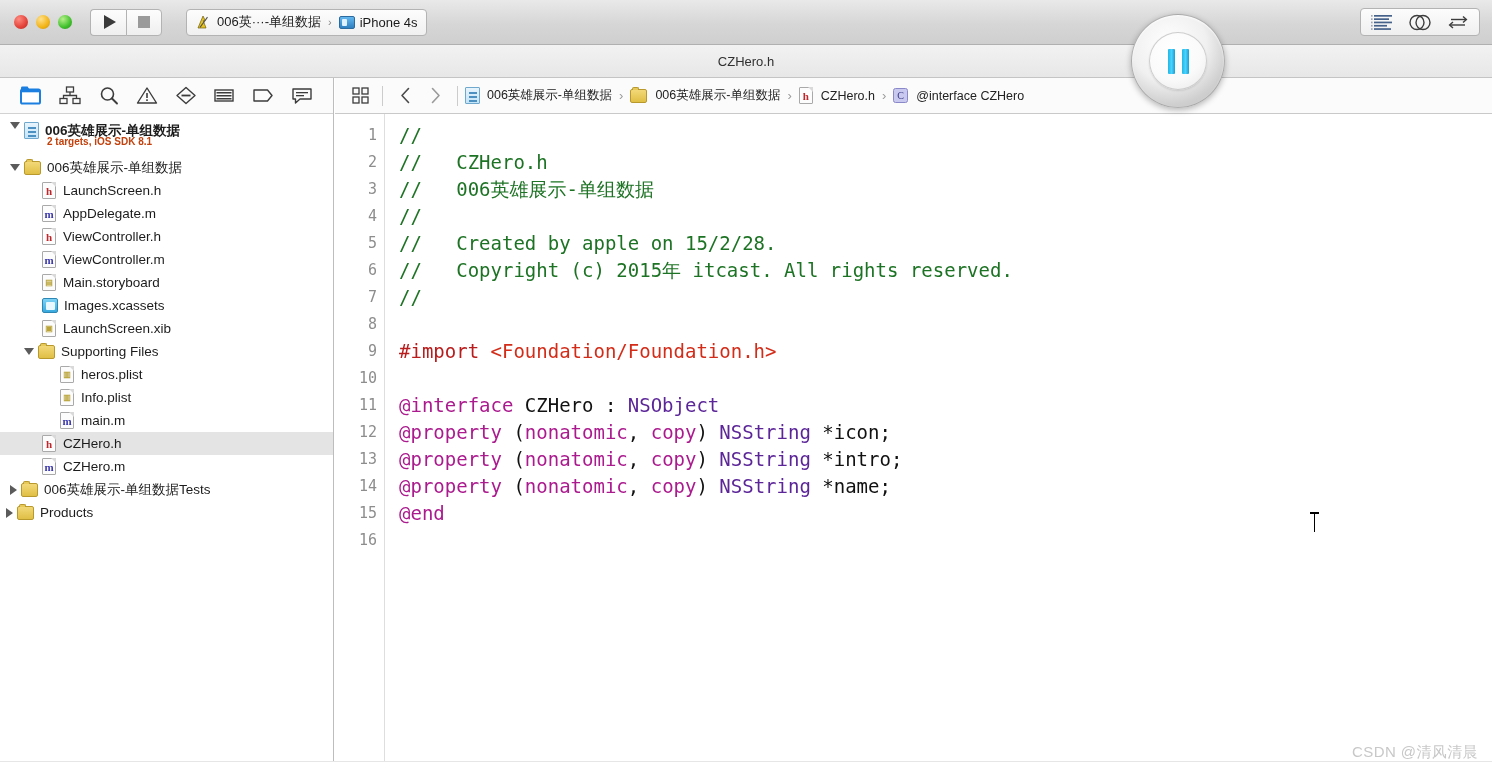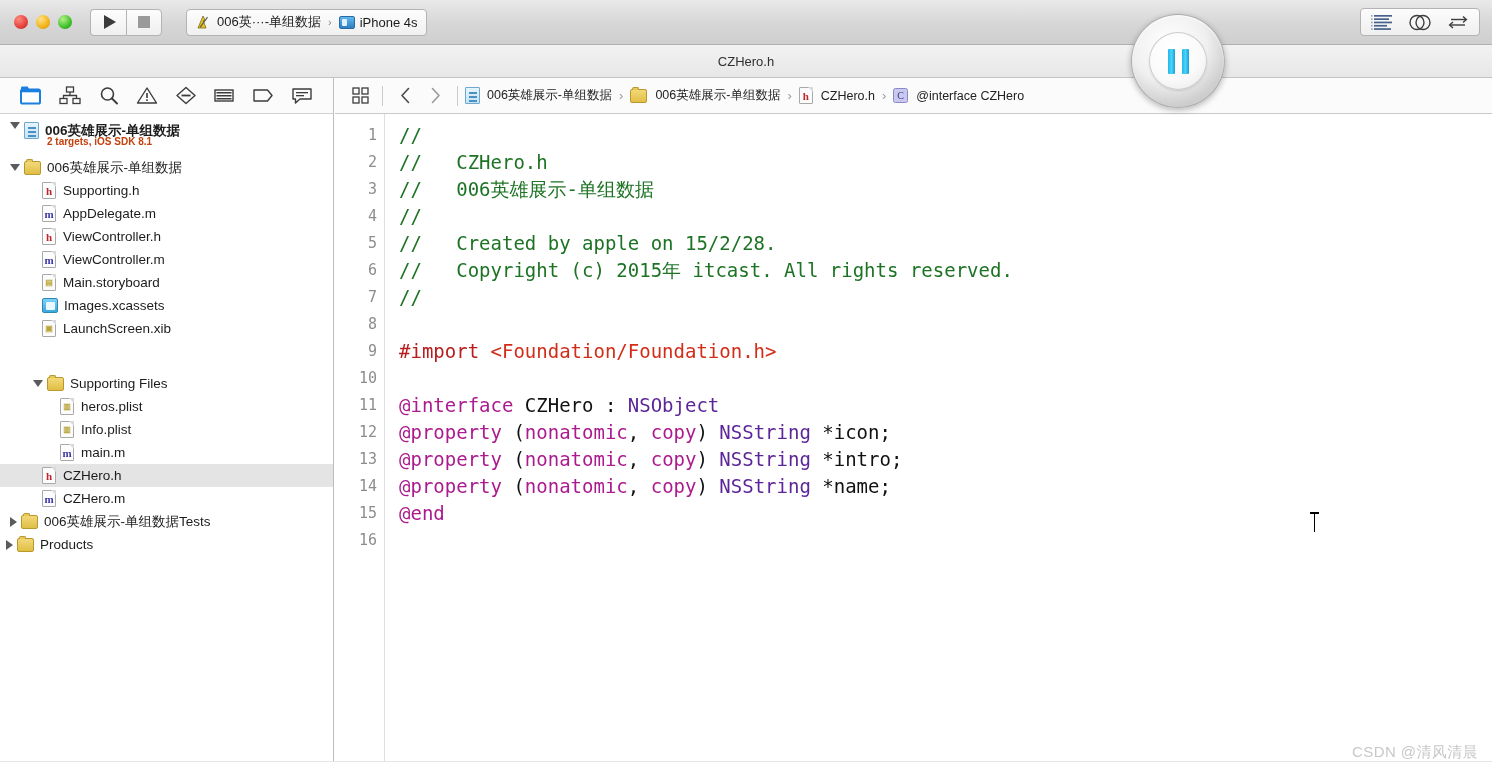--- a/index.html
+++ b/index.html
@@ -481,21 +481,21 @@
             <span class="tri open"></span>
             <span class="folder"></span>
             <span>006英雄展示-单组数据</span>
           </div>
           <div class="row" style="padding-left: 28px;">
             <span class="tri none"></span>
             <span class="ficon h">
               <span class="doc"></span>
               <span class="lt">h</span>
             </span>
-            <span>Supporting.h</span>
+            <span>LaunchScreen.h</span>
           </div>
           <div class="row" style="padding-left: 28px;">
             <span class="tri none"></span>
             <span class="ficon m">
               <span class="doc"></span>
               <span class="lt">m</span>
             </span>
             <span>AppDelegate.m</span>
           </div>
           <div class="row" style="padding-left: 28px;">
@@ -528,21 +528,21 @@
             <span>Images.xcassets</span>
           </div>
           <div class="row" style="padding-left: 28px;">
             <span class="tri none"></span>
             <span class="ficon xib">
               <span class="doc"></span>
               <span class="lt">▣</span>
             </span>
             <span>LaunchScreen.xib</span>
           </div>
-          <div class="row" style="padding-left: 33px; margin-top: 32px;">
+          <div class="row" style="padding-left: 24px;">
             <span class="tri open"></span>
             <span class="folder"></span>
             <span>Supporting Files</span>
           </div>
           <div class="row" style="padding-left: 46px;">
             <span class="tri none"></span>
             <span class="ficon plain">
               <span class="doc"></span>
               <span class="lt">▥</span>
             </span>

